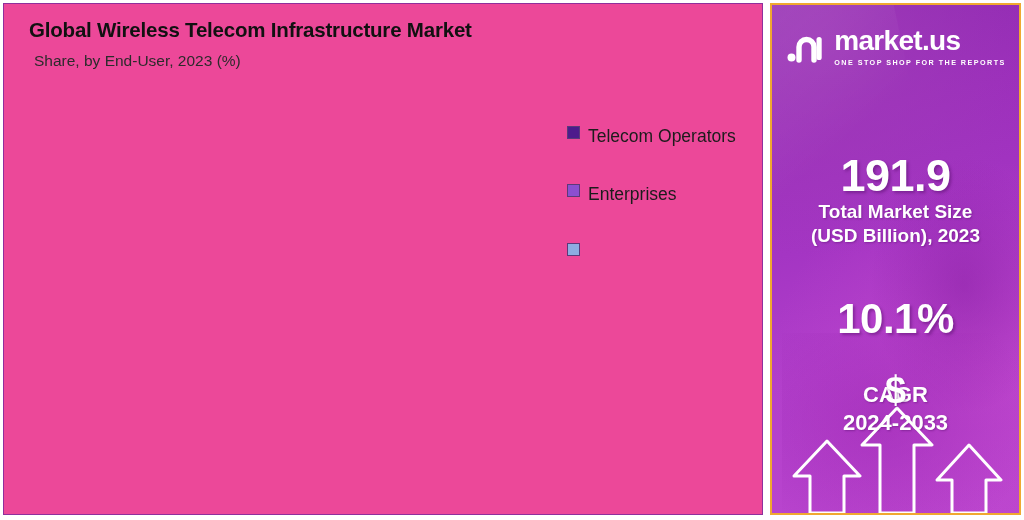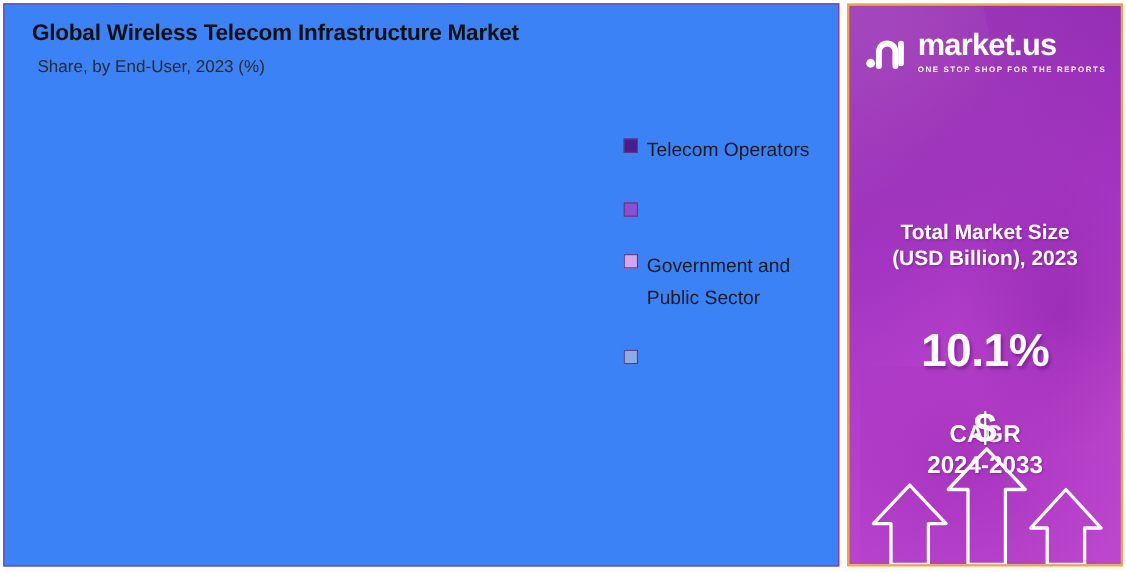--- a/index.html
+++ b/index.html
@@ -8,21 +8,21 @@
     background:#ffffff;
     font-family:"Liberation Sans", sans-serif;
     overflow:hidden;
   }
   .canvas{position:relative;width:1024px;height:520px;}
 
   
   .chart-panel{
     position:absolute;left:3px;top:3px;
     width:760px;height:512px;
-    background:#3b82f6;
+    background:#ec4899;
     border:1px solid #8e2f9c;
     box-sizing:border-box;
     overflow:hidden;
   }
   .chart-title{
     position:absolute;left:25px;top:14px;
     font-size:20.5px;font-weight:bold;color:#111111;
     letter-spacing:-0.2px;white-space:nowrap;
   }
   .chart-subtitle{
@@ -132,26 +132,23 @@
 
     <div class="legend">
 
       <div class="legend-item">
         <span class="swatch" style="background:#4E1B8C"></span>
         <span class="legend-text">Telecom Operators</span>
       </div>
 
       <div class="legend-item">
         <span class="swatch" style="background:#8B4FD0"></span>
+        <span class="legend-text">Enterprises</span>
       </div>
 
-      <div class="legend-item">
-        <span class="swatch" style="background:#D3A6EE"></span>
-        <span class="legend-text">Government and Public Sector</span>
-      </div>
 
       <div class="legend-item">
         <span class="swatch" style="background:#8DACE2"></span>
       </div>
 
     </div>
   </div>
 
   <div class="brand-panel">
     <div class="brand-tex">
@@ -165,20 +162,21 @@
         <circle cx="6.5" cy="30.5" r="4" fill="#ffffff"></circle>
         <path d="M14 33 L14 20 A7.5 7.5 0 0 1 29 20 L29 33" fill="none" stroke="#ffffff" stroke-width="5.4" stroke-linecap="round"></path>
         <rect x="31.5" y="10" width="5.2" height="23" rx="2.6" fill="#ffffff"></rect>
       </svg>
       <span class="logo-texts">
         <span class="logo-word">market.us</span>
         <span class="logo-tag">ONE STOP SHOP FOR THE REPORTS</span>
       </span>
     </div>
 
+    <div class="stat-big" id="mkt-value">191.9</div>
     <div class="stat-cap" id="mkt-caption">Total Market Size<br>(USD Billion), 2023</div>
 
     <div class="stat-big" id="cagr-value">10.1%</div>
     <div class="stat-cap" id="cagr-caption">CAGR<br>2024-2033</div>
 
     <div class="arrows">
       <div class="dollar">$</div>
       <svg width="251" height="150" viewBox="0 0 251 150">
         <g fill="none" stroke="#ffffff" stroke-width="3" stroke-linejoin="round">
           <path d="M125 45 L160 82 L142 82 L142 150 L108 150 L108 82 L90 82 Z"></path>

